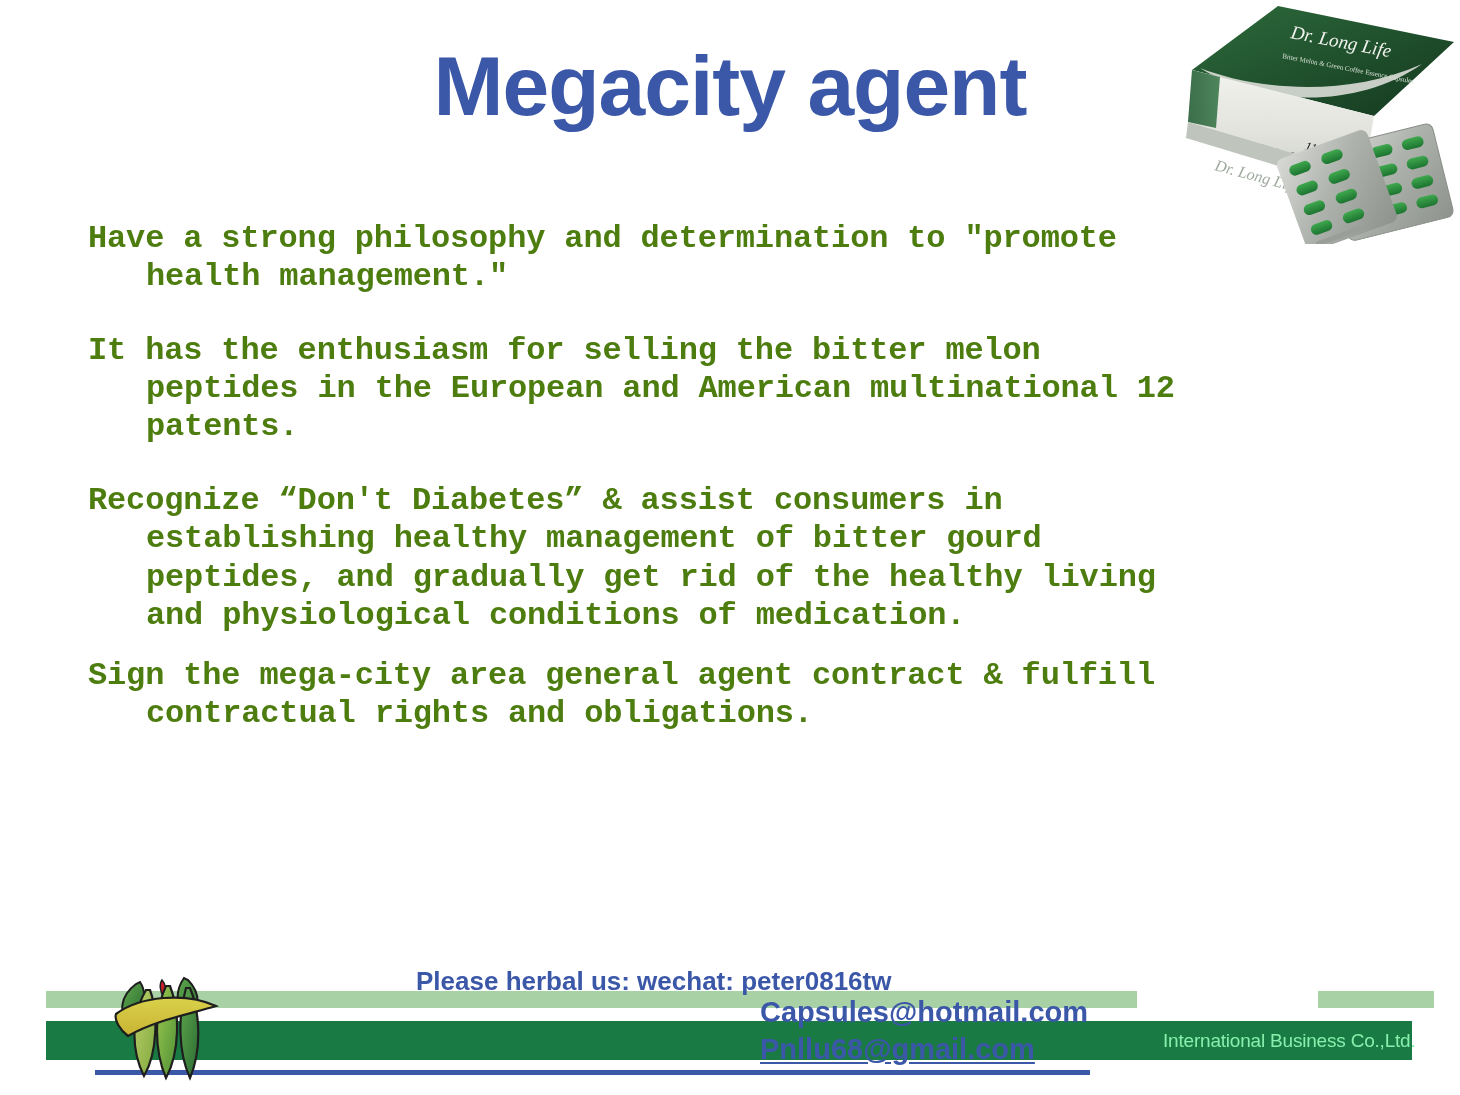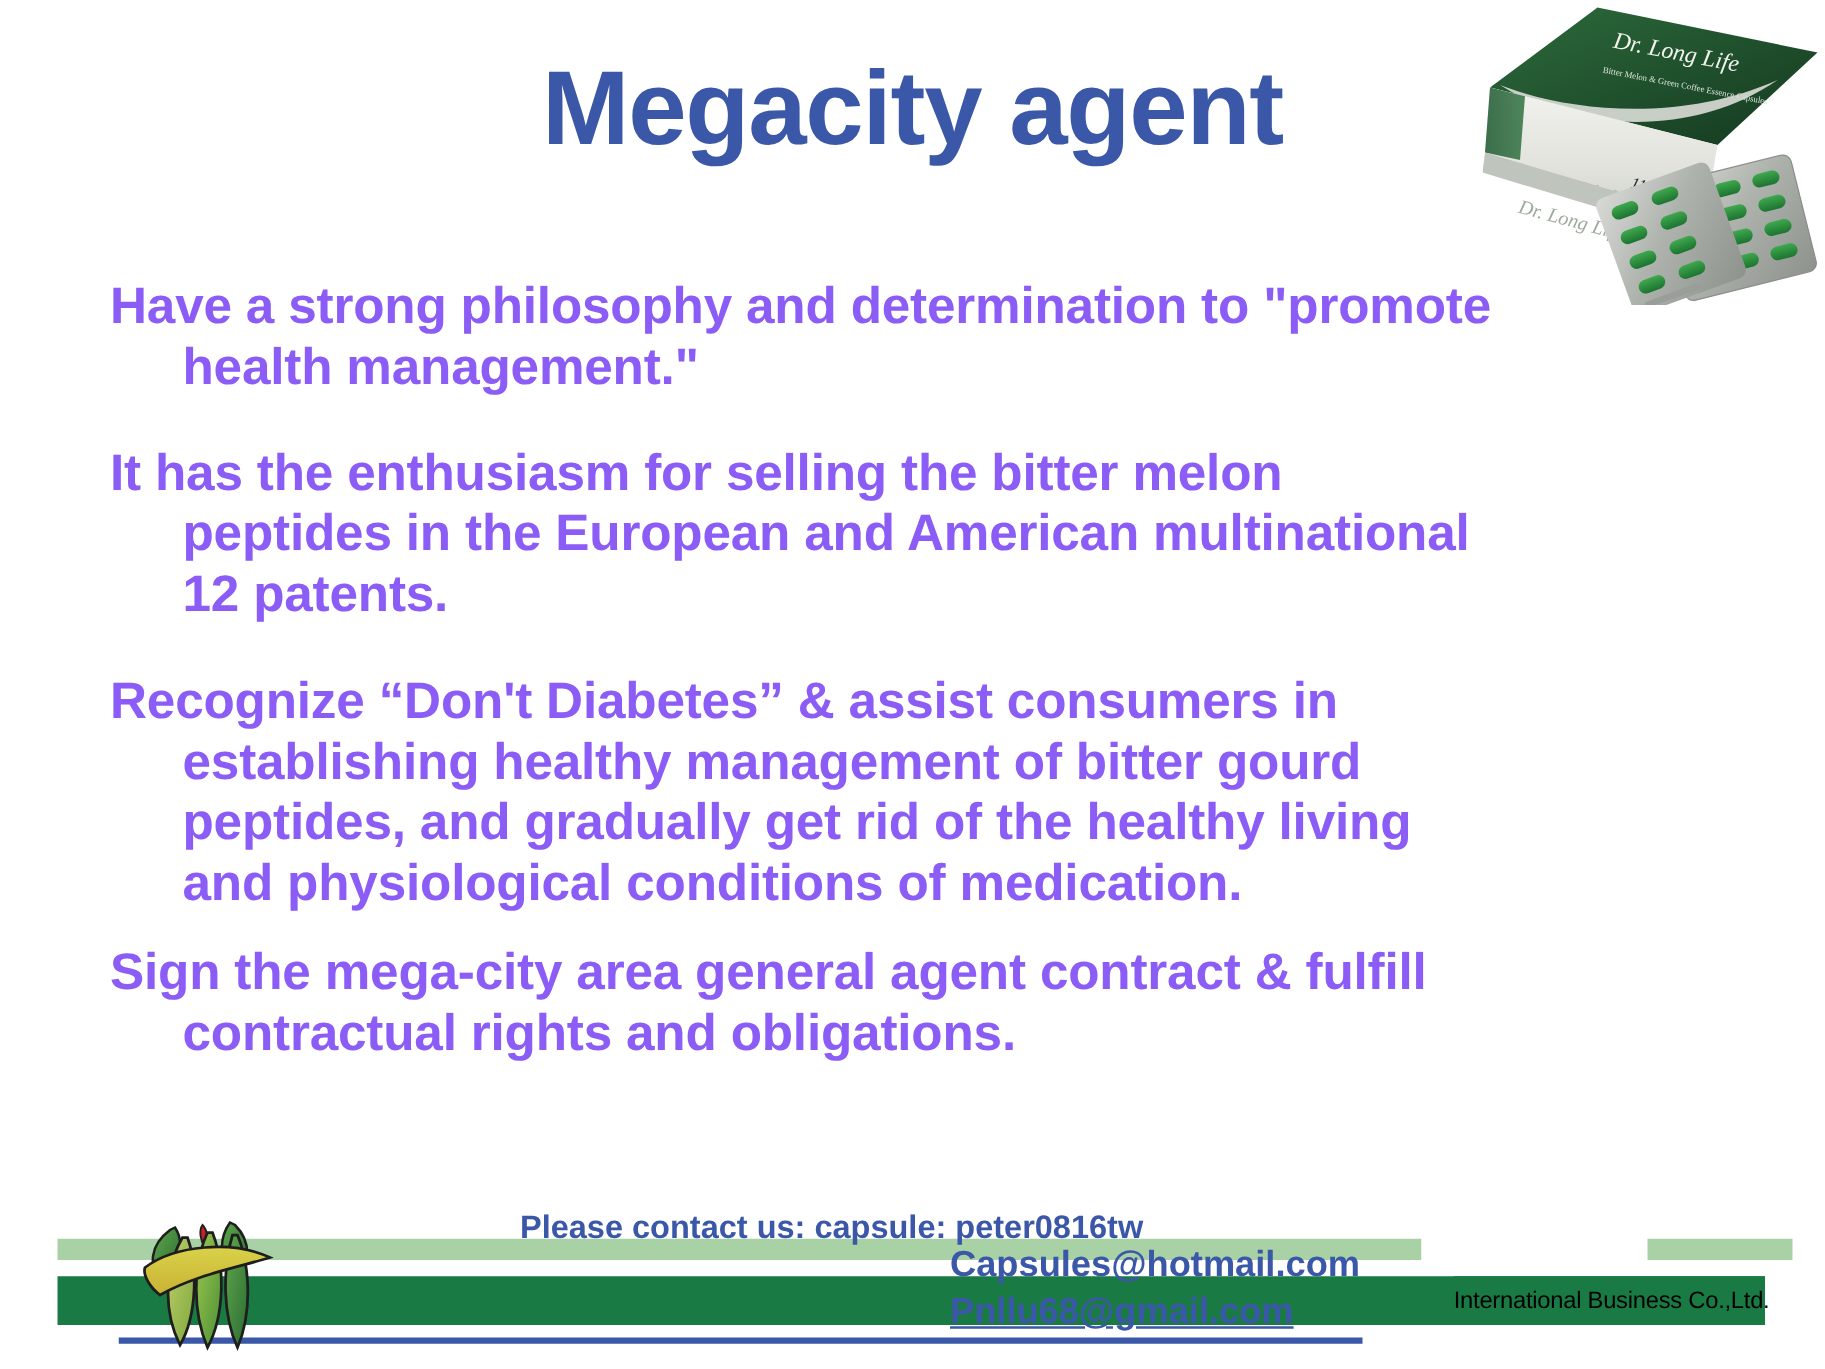--- a/index.html
+++ b/index.html
@@ -34,28 +34,29 @@
   }
 
   
   #body-copy {
     position: absolute;
     left: 88px;
     top: 220px;
     width: 1115px;
   }
   .para {
-    color: #8b5cf6;
-    font-weight: bold;
-    font-size: 41px;
+    color: #4d7c0f;
+    font-weight: bold;
+    font-size: 32px;
     line-height: 1.19;
     padding-left: 58px;
     text-indent: -58px;
     margin: 0 0 36px 0;
     letter-spacing: -0.15px;
+    font-family: Liberation Mono, monospace;
   }
   .para.tall { margin-bottom: 22px; }
 
   
   #product-photo {
     position: absolute;
     left: 1186px;
     top: -6px;
     width: 276px;
     height: 250px;
@@ -153,21 +154,21 @@
     line-height: 1.0;
     padding-left: 12px;
   }
   #pl-logo-sub {
     position: absolute;
     left: 0;
     top: 53px;
     width: 249px;
     height: 39px;
     background: #1A7A44;
-    color: #000000;
+    color: #86efac;
     font-size: 19px;
     line-height: 39px;
     text-align: center;
     letter-spacing: -0.2px;
     white-space: nowrap;
   }
 </style>
 </head>
 <body>
 
@@ -261,21 +262,21 @@
     <p class="para tall">Recognize “Don't Diabetes” &amp; assist consumers in establishing healthy management of bitter gourd peptides, and gradually get rid of the healthy living and physiological conditions of medication.</p>
     <p class="para">Sign the mega-city area general agent contract &amp; fulfill contractual rights and obligations.</p>
   </div>
 
   <div id="footer-bar-light"></div>
   <div id="footer-bar-light-right"></div>
   <div id="footer-bar-dark"></div>
   <div id="footer-rule"></div>
 
   <div id="contact-block">
-    <div id="contact-line-1">Please contact us: capsule: peter0816tw</div>
+    <div id="contact-line-1">Please herbal us: wechat: peter0816tw</div>
     <div class="contact-email">Capsules@hotmail.com</div>
     <div class="contact-email" id="contact-email-2">Pnllu68@gmail.com</div>
   </div>
 
   <div id="leaf-emblem">
     <svg width="130" height="133" viewBox="0 0 130 133">
       <defs>
         <linearGradient id="lf1" x1="0" y1="0" x2="1" y2="1">
           <stop offset="0%" stop-color="#5FA84C"></stop>
           <stop offset="100%" stop-color="#2C6B33"></stop>

